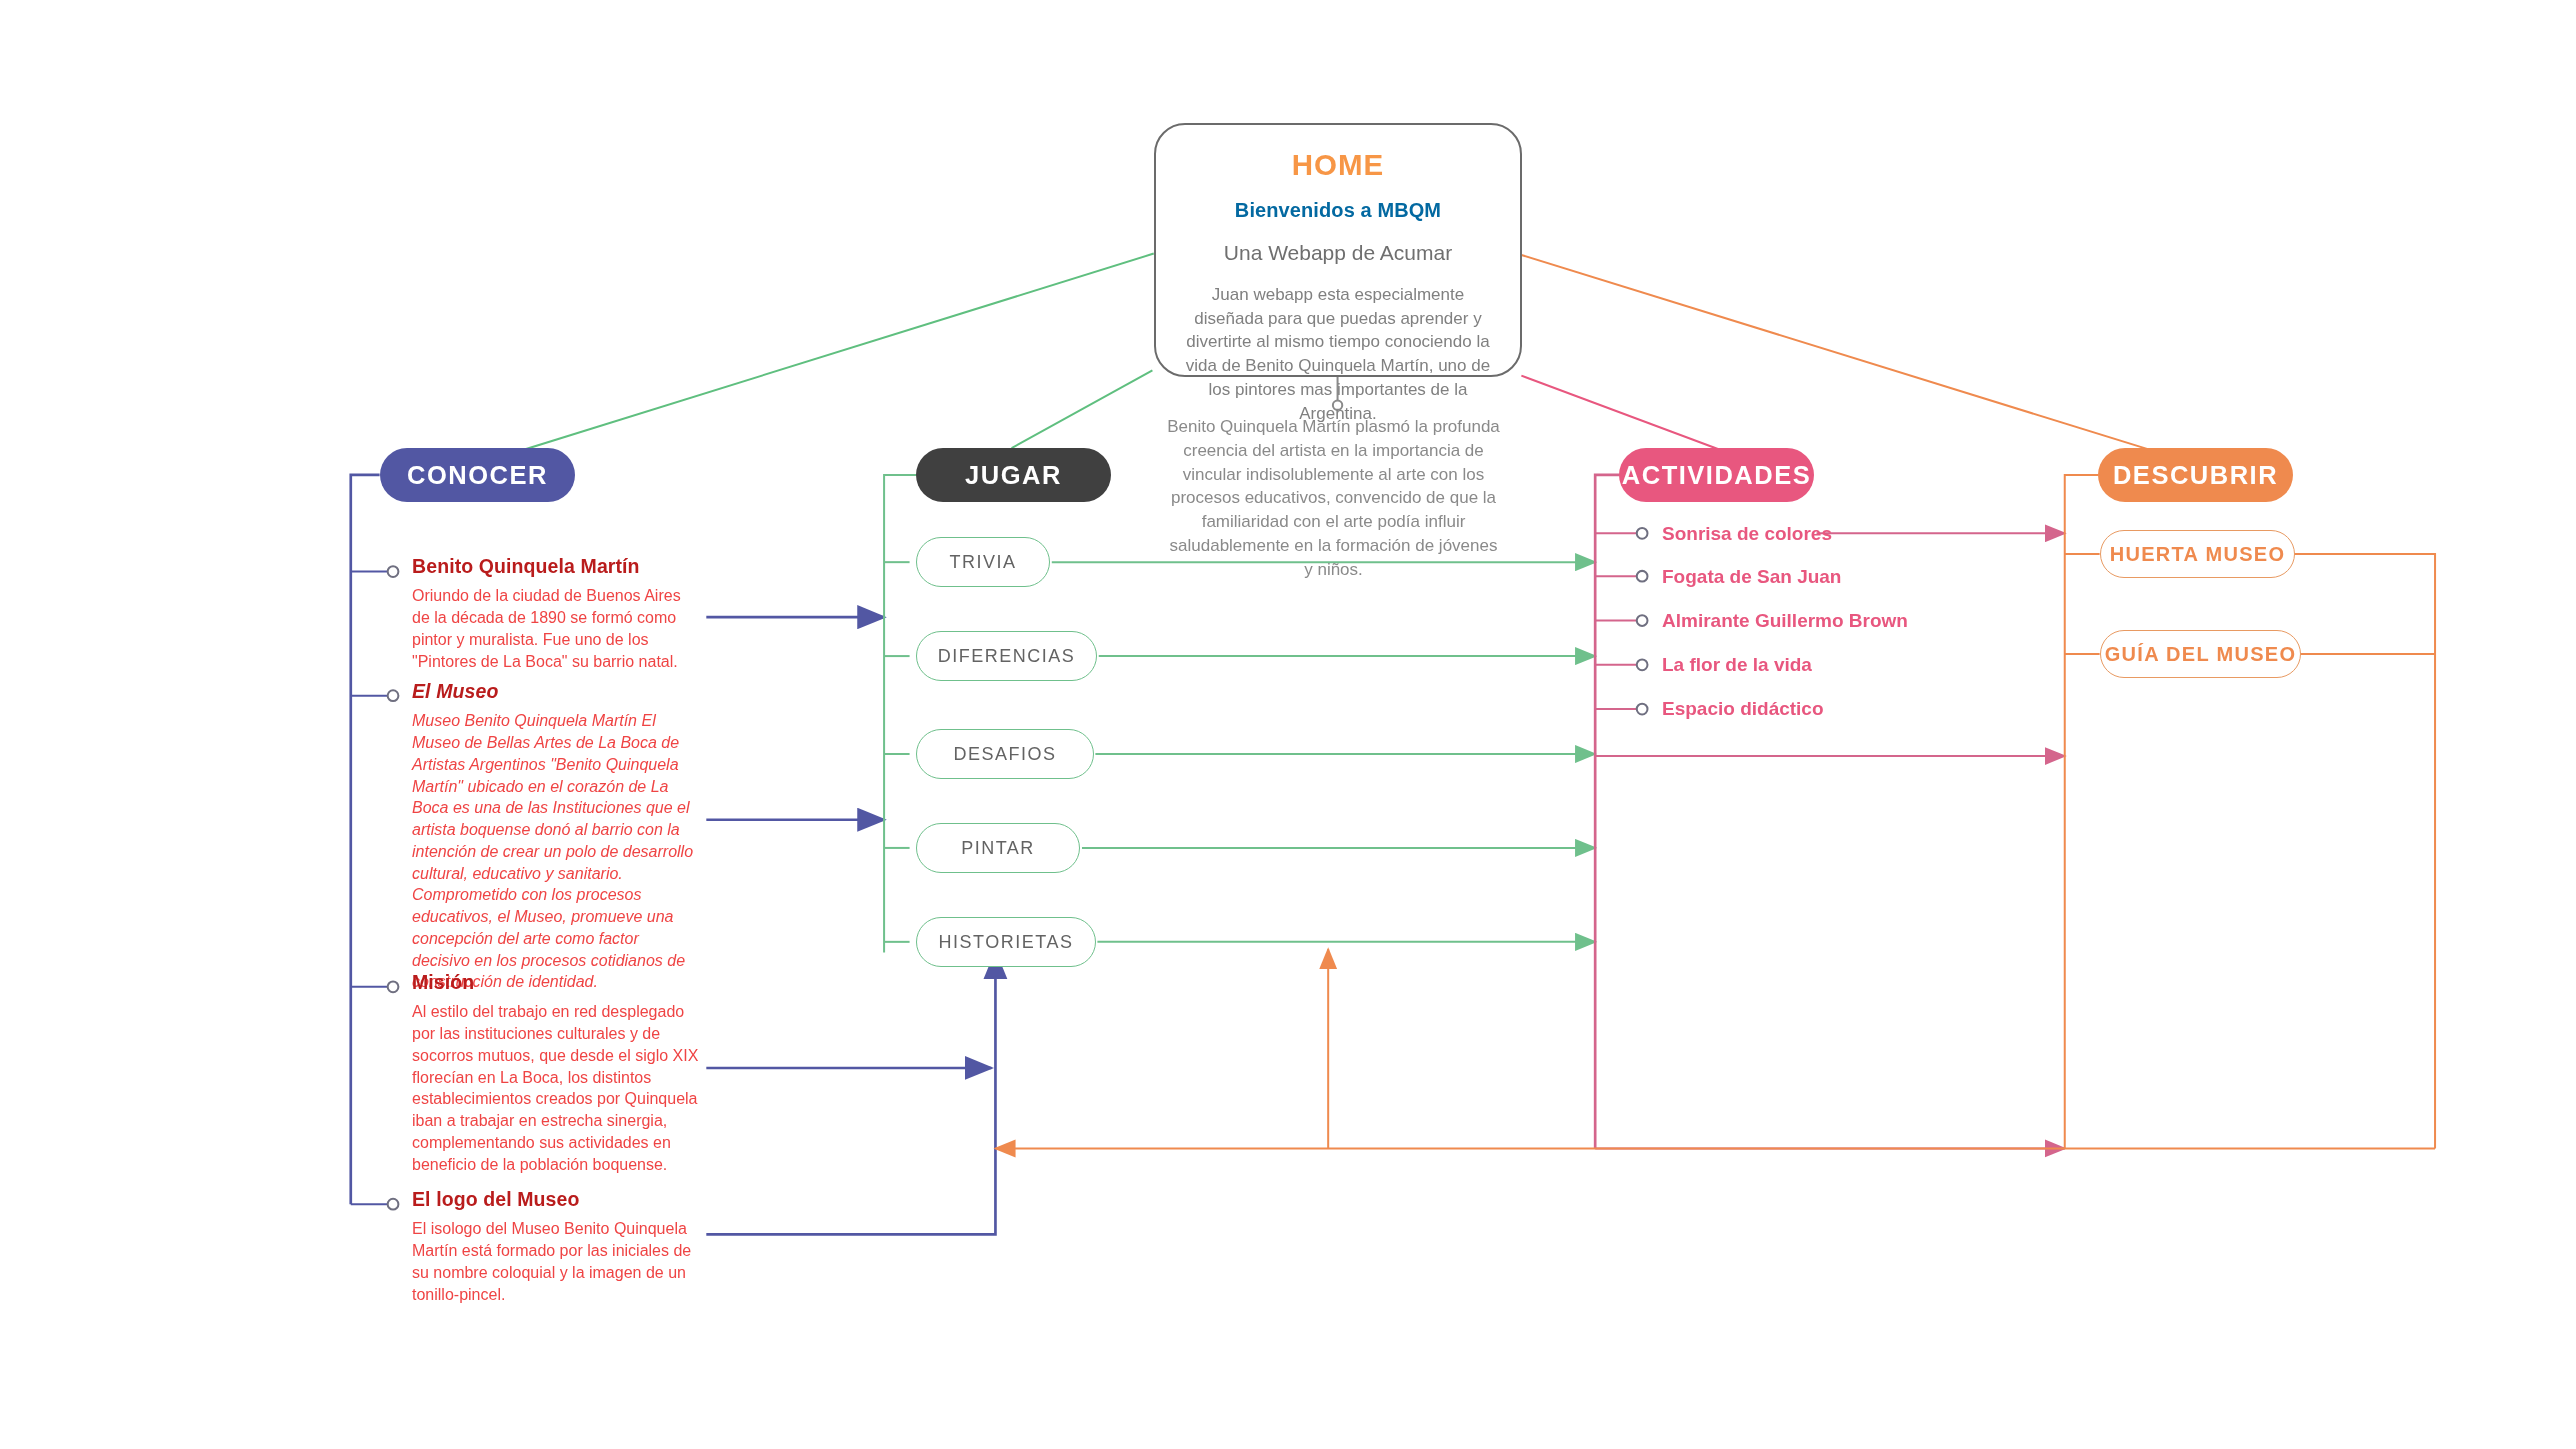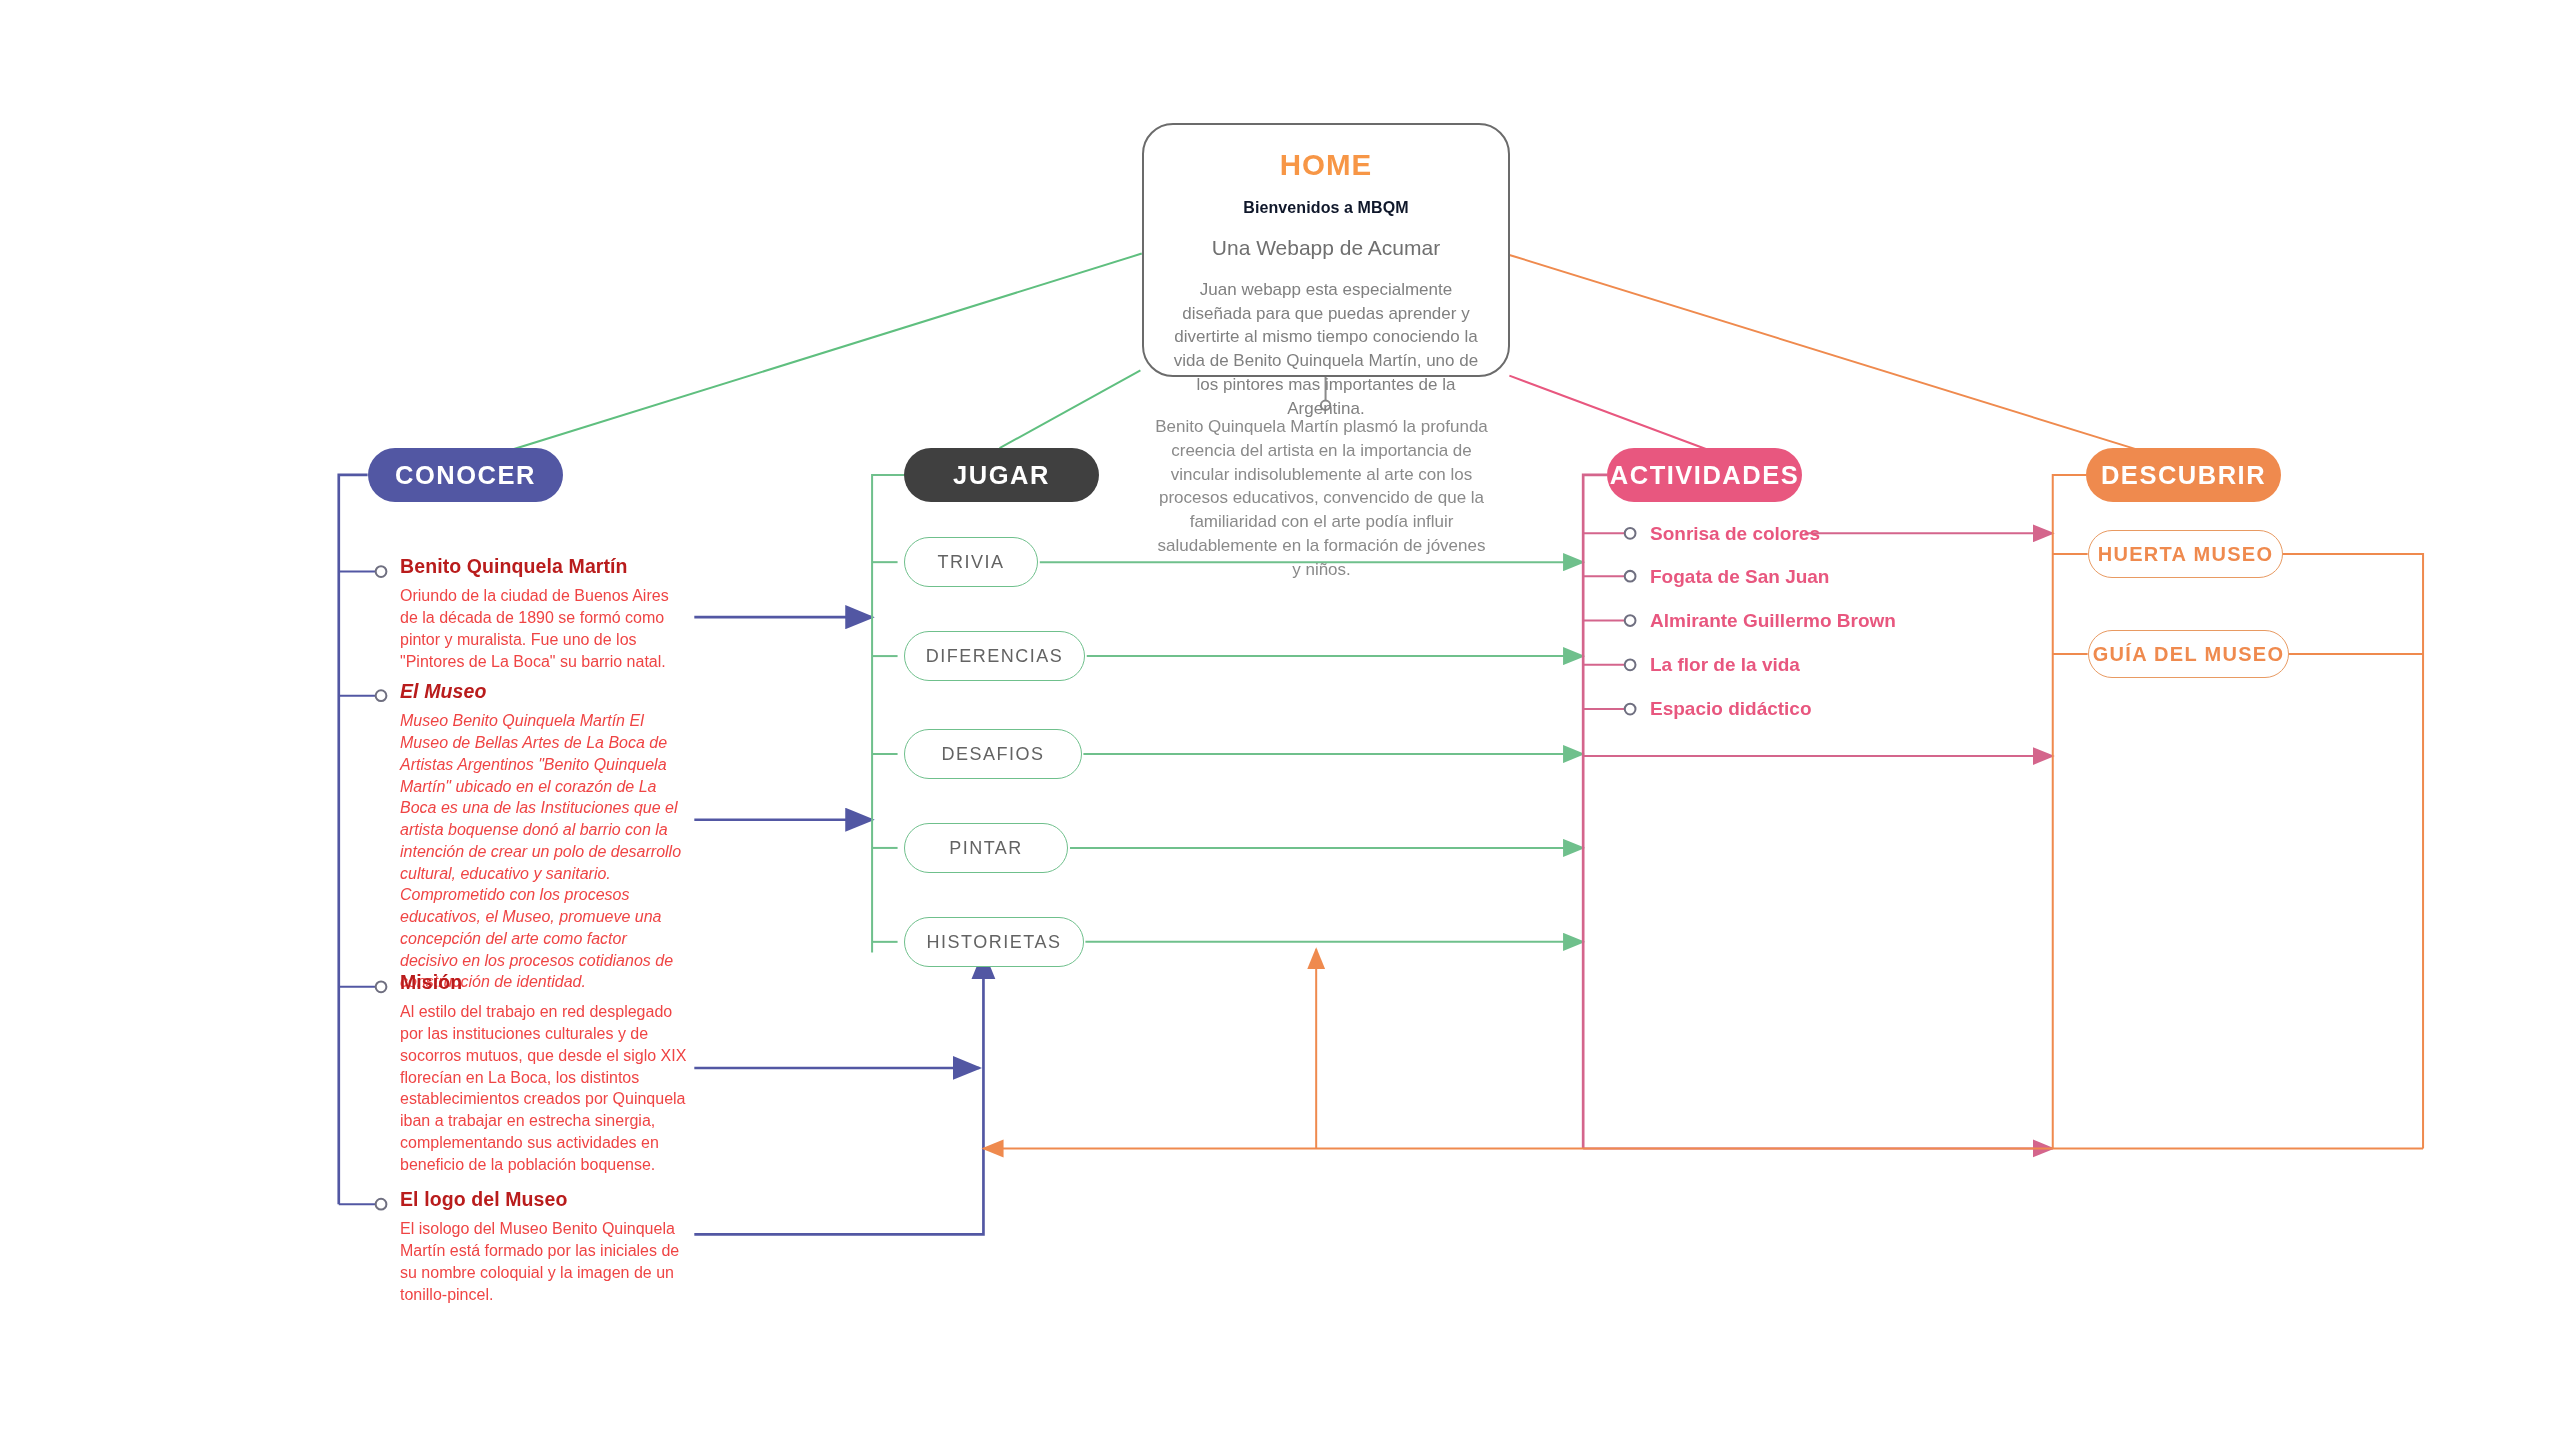--- a/index.html
+++ b/index.html
@@ -4,42 +4,42 @@
 <title>Mapa de sitio MBQM</title>
 <style>
   html,body{margin:0;padding:0;}
   body{
     width:2576px;height:1449px;
     background:#ffffff;
     font-family:"Liberation Sans","DejaVu Sans",sans-serif;
     overflow:hidden;
     position:relative;
   }
-  #stage{position:absolute;left:0;top:0;width:2328px;height:1449px;}
+  #stage{position:absolute;left:12px;top:0;width:2328px;height:1449px;}
 
   
   #wires{position:absolute;left:0;top:0;width:2576px;height:1449px;z-index:1;}
 
   .node{position:absolute;z-index:3;box-sizing:border-box;}
 
   
   .home-card{
     left:1142px;top:123px;width:368px;height:254px;
     background:#ffffff;
     border:2px solid #6b6b6b;
     border-radius:31px;
     display:flex;flex-direction:column;align-items:center;
     padding:23px 29.5px 0 29.5px;
   }
   .home-title{
     font-size:29.5px;font-weight:bold;color:#f79646;letter-spacing:1px;
     margin:0 0 17.4px 0;
   }
   .home-sub{
-    font-size:16px;font-weight:bold;color:#0f172a;letter-spacing:0.1px;
+    font-size:20px;font-weight:bold;color:#0369a1;letter-spacing:0.1px;
     margin:0 0 19px 0;
   }
   .home-sub2{
     font-size:21px;color:#6f6f6f;margin:0 0 17.4px 0;font-weight:400;
   }
   .home-body{
     font-size:17px;line-height:1.40;color:#808080;text-align:center;margin:0;
   }
 
   

